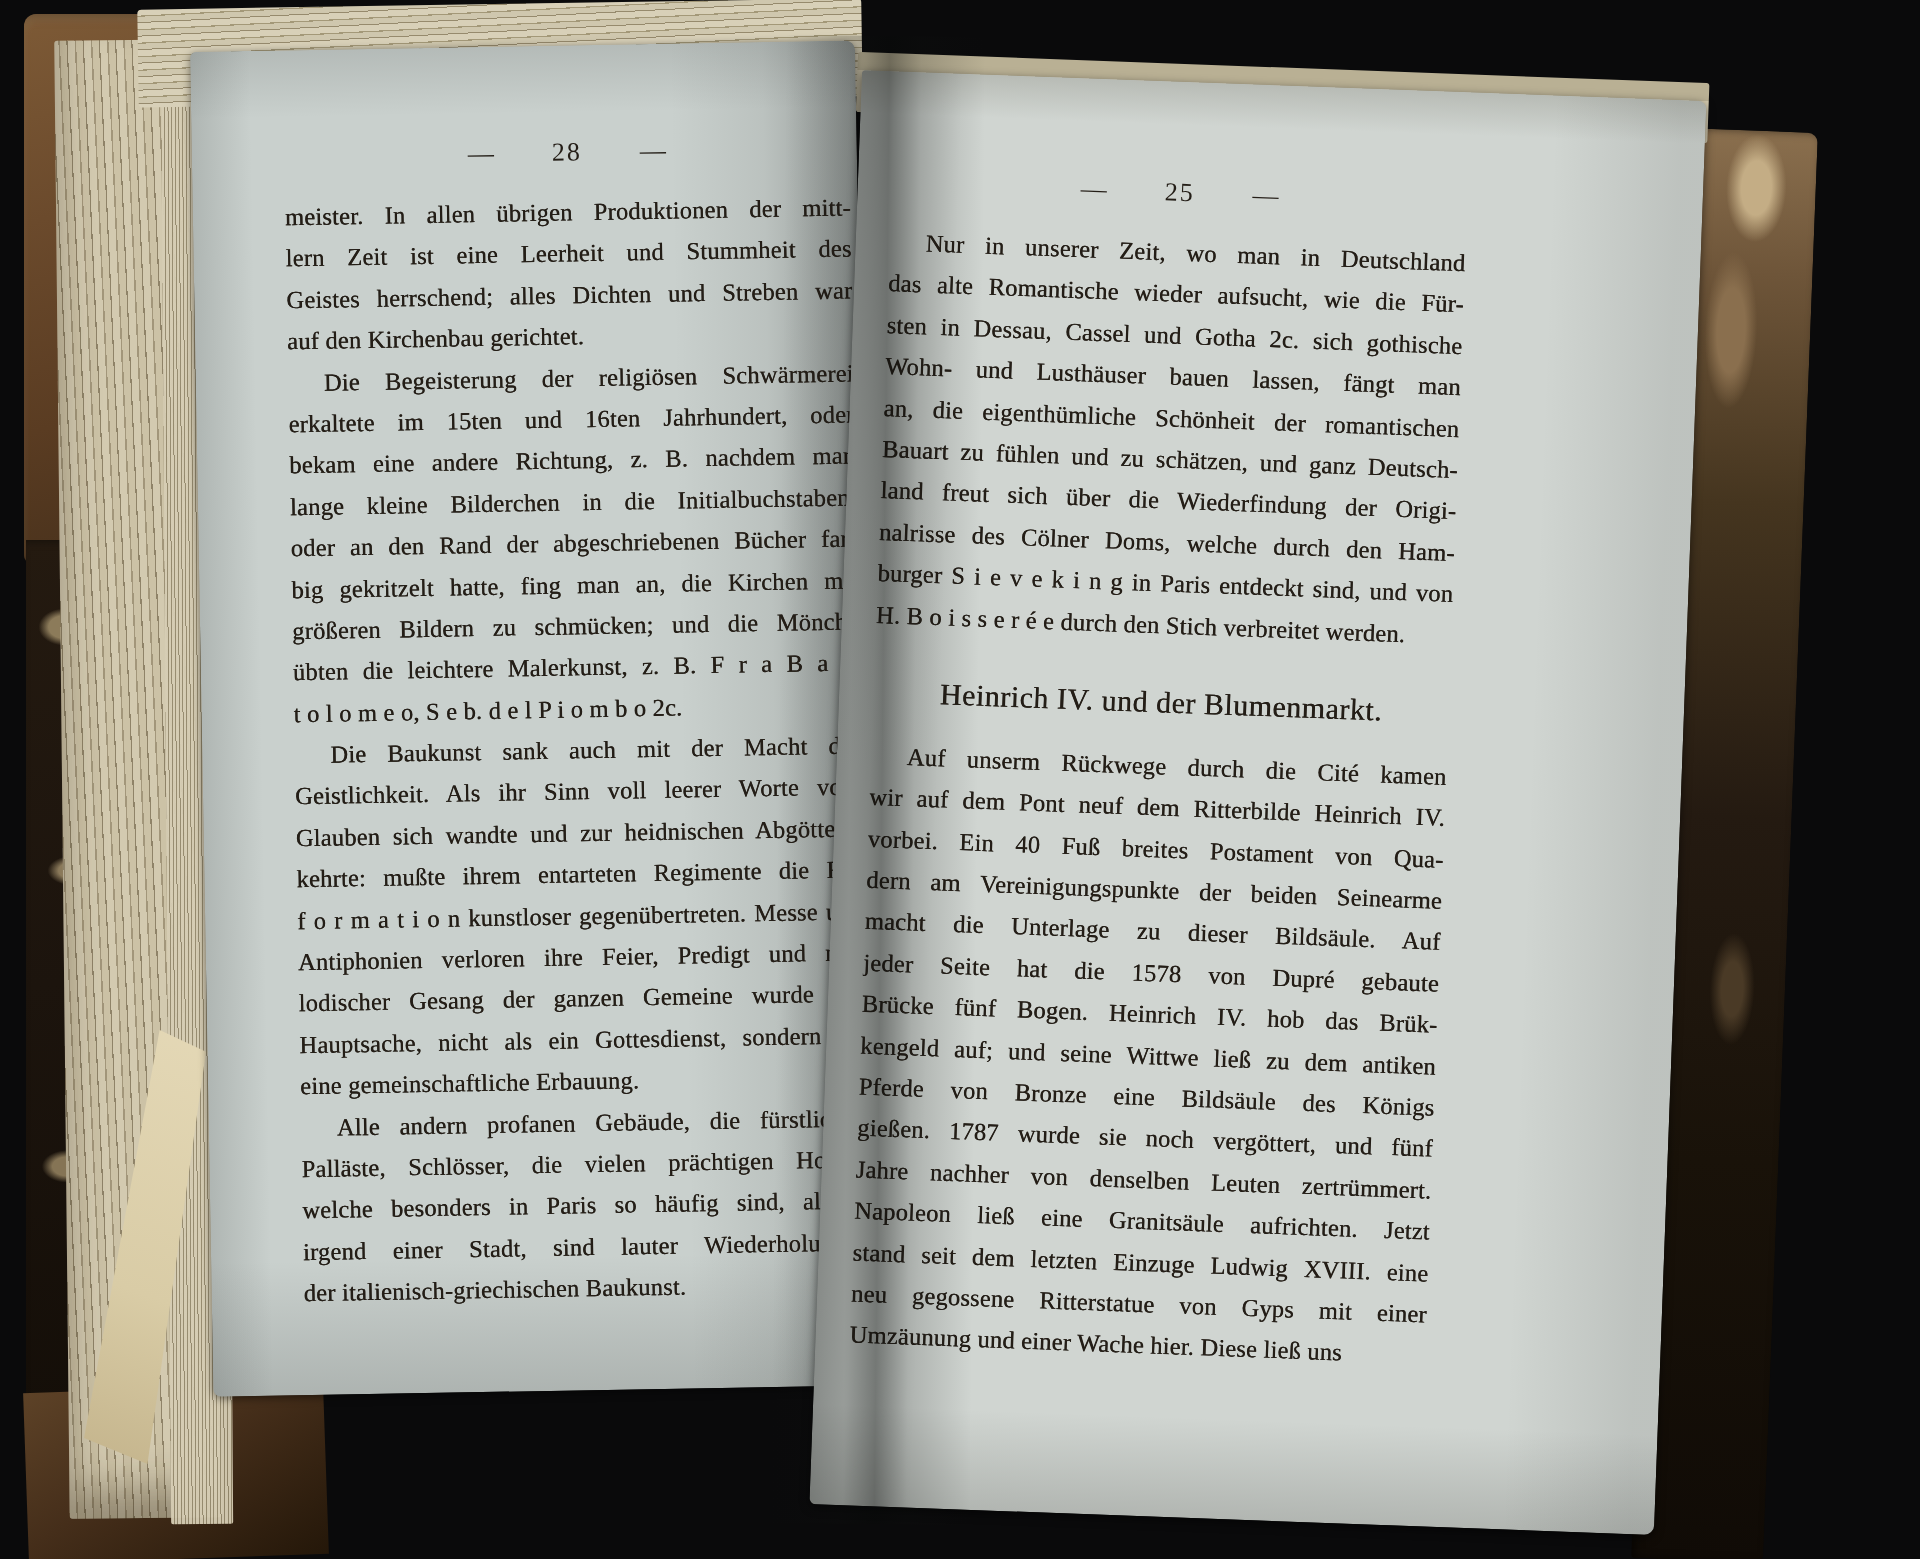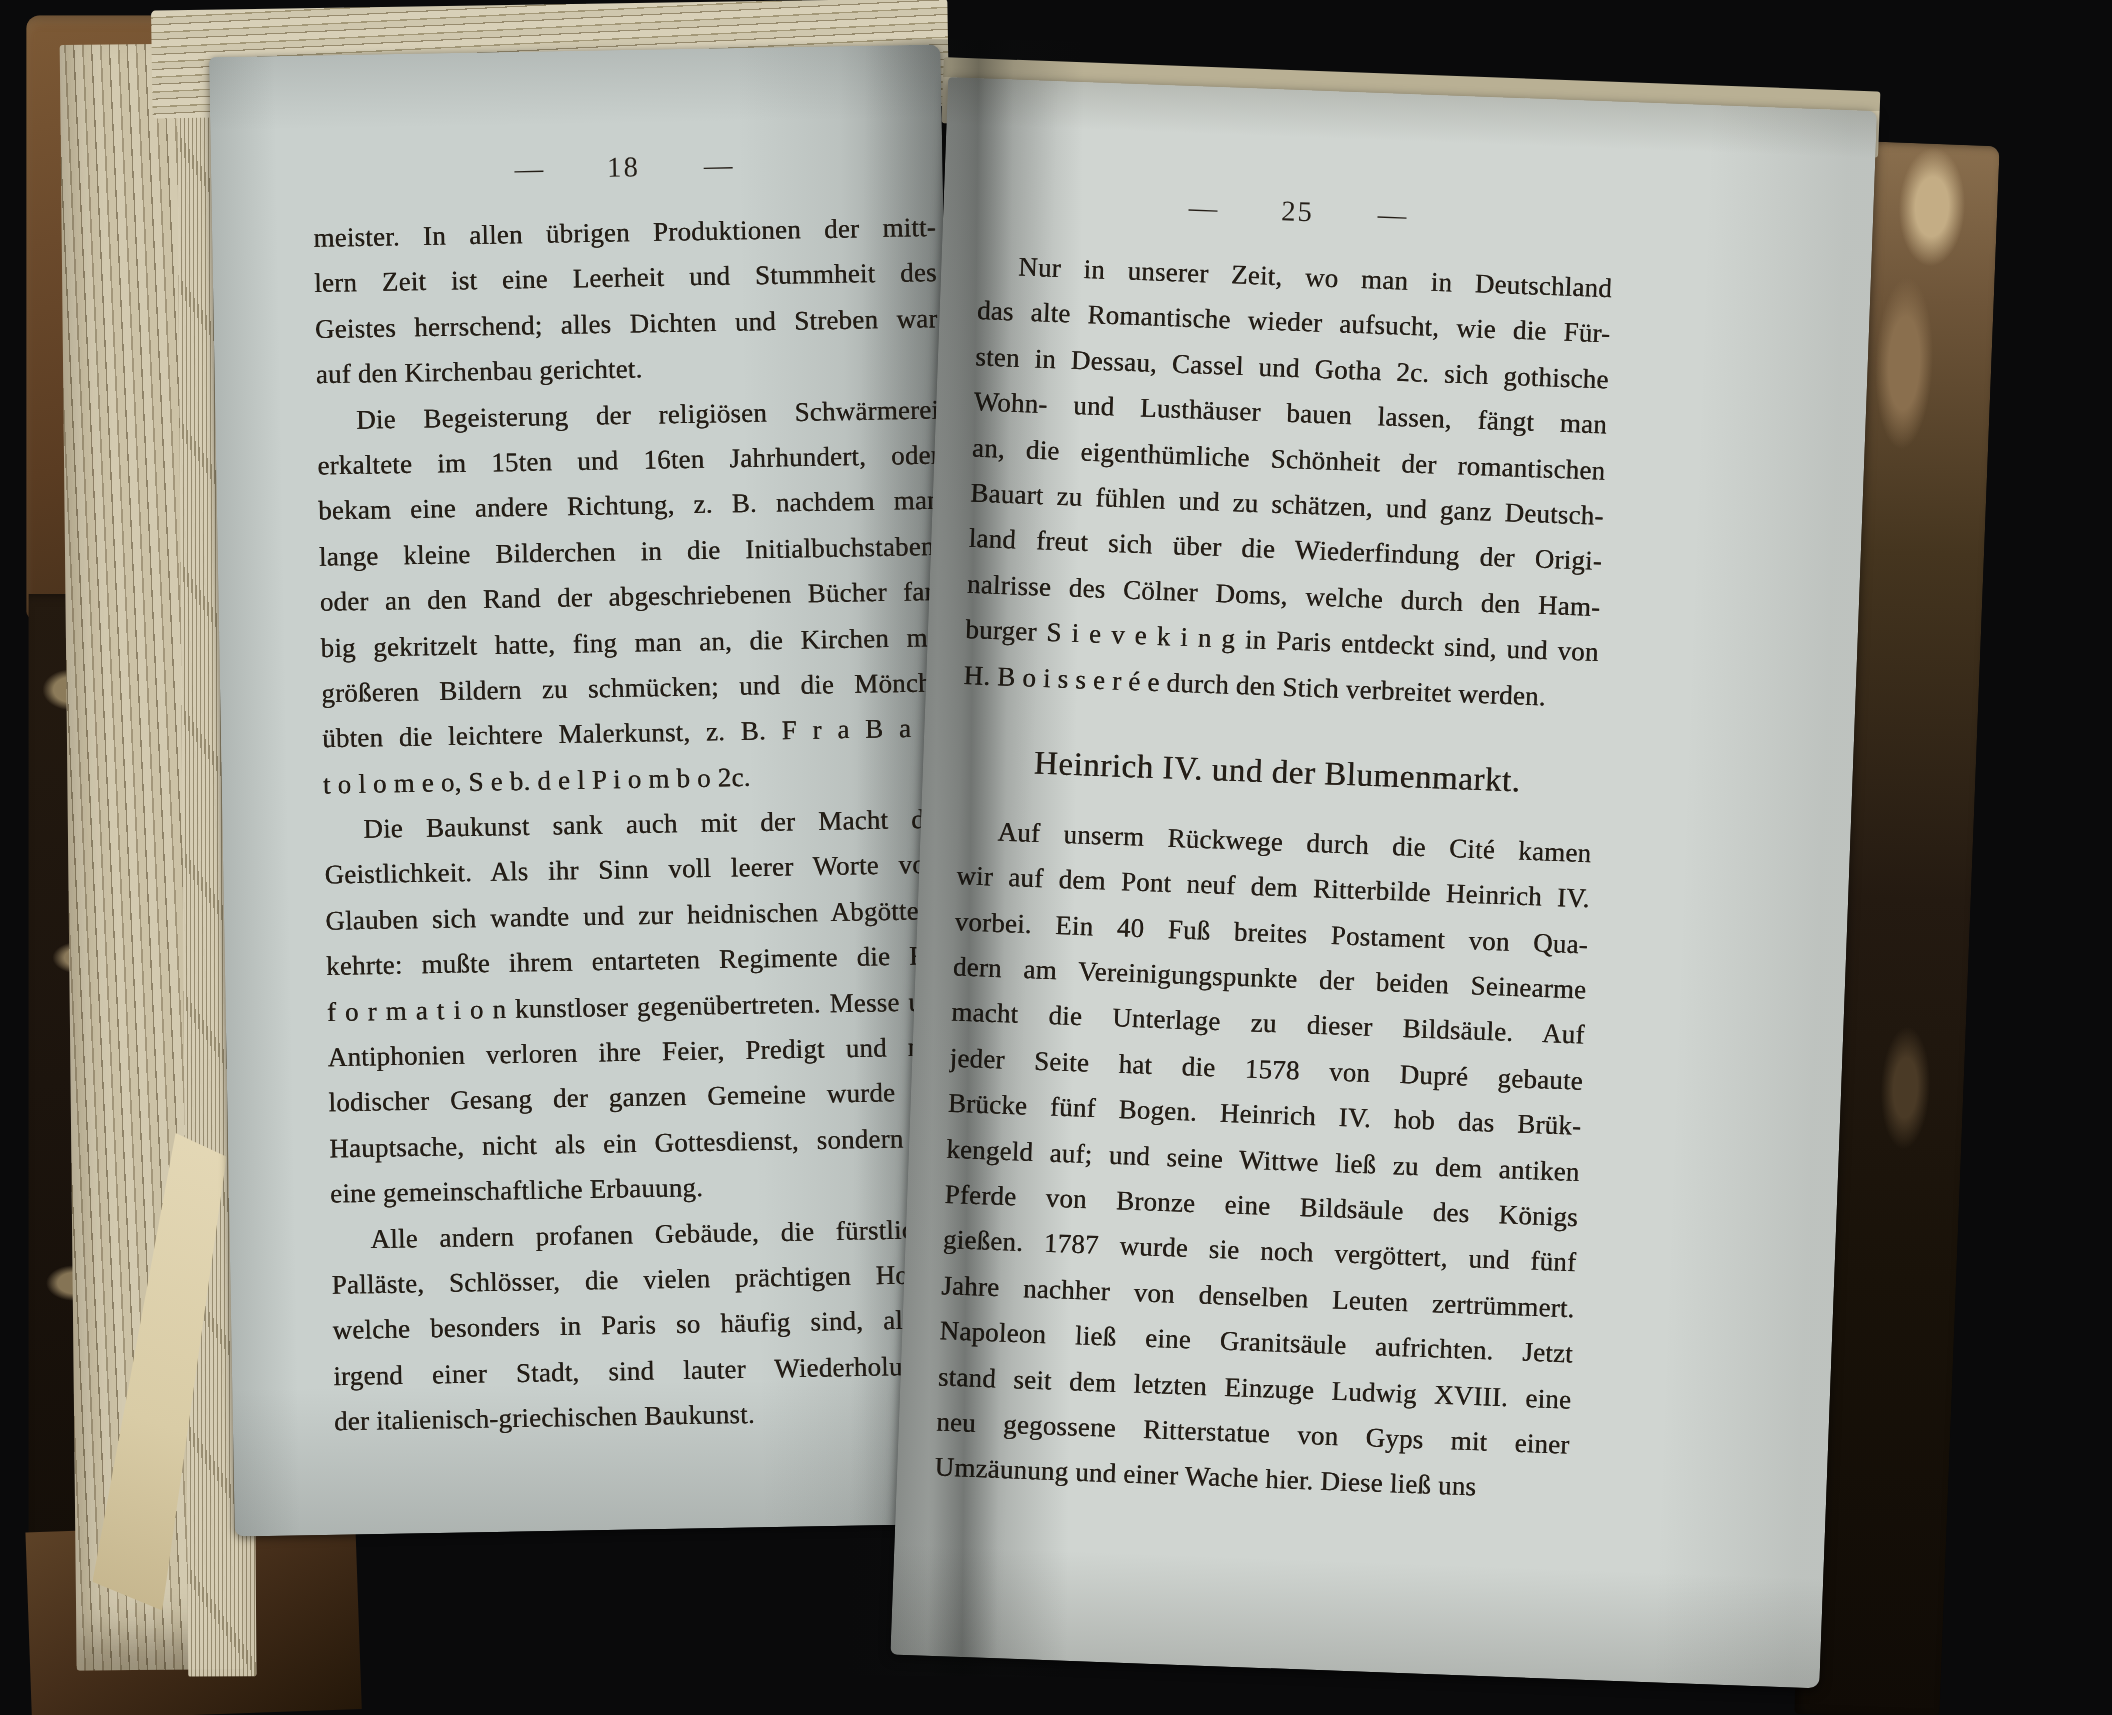--- a/index.html
+++ b/index.html
@@ -141,21 +141,21 @@
 <div class="part stack-left"></div>
 <div class="part stack-left-dense"></div>
 <div class="part stack-top"></div>
 <div class="part flyleaf-corner"></div>
 <div class="part under-sheet-right"></div>
 
 <div class="part page left-page">
   <div class="text-col text-col-left">
     <div class="page-header">
       <span class="hdash">—</span>
-      <span class="pnum">18</span>
+      <span class="pnum">28</span>
       <span class="hdash">—</span>
     </div>
     <div class="page-text">
         <div class="line">meister. In allen übrigen Produktionen der mitt-</div>
         <div class="line">lern Zeit ist eine Leerheit und Stummheit des</div>
         <div class="line">Geistes herrschend; alles Dichten und Streben war</div>
         <div class="line last">auf den Kirchenbau gerichtet.</div>
         <div class="line indent">Die Begeisterung der religiösen Schwärmerei</div>
         <div class="line">erkaltete im 15ten und 16ten Jahrhundert, oder</div>
         <div class="line">bekam eine andere Richtung, z. B. nachdem man</div>

